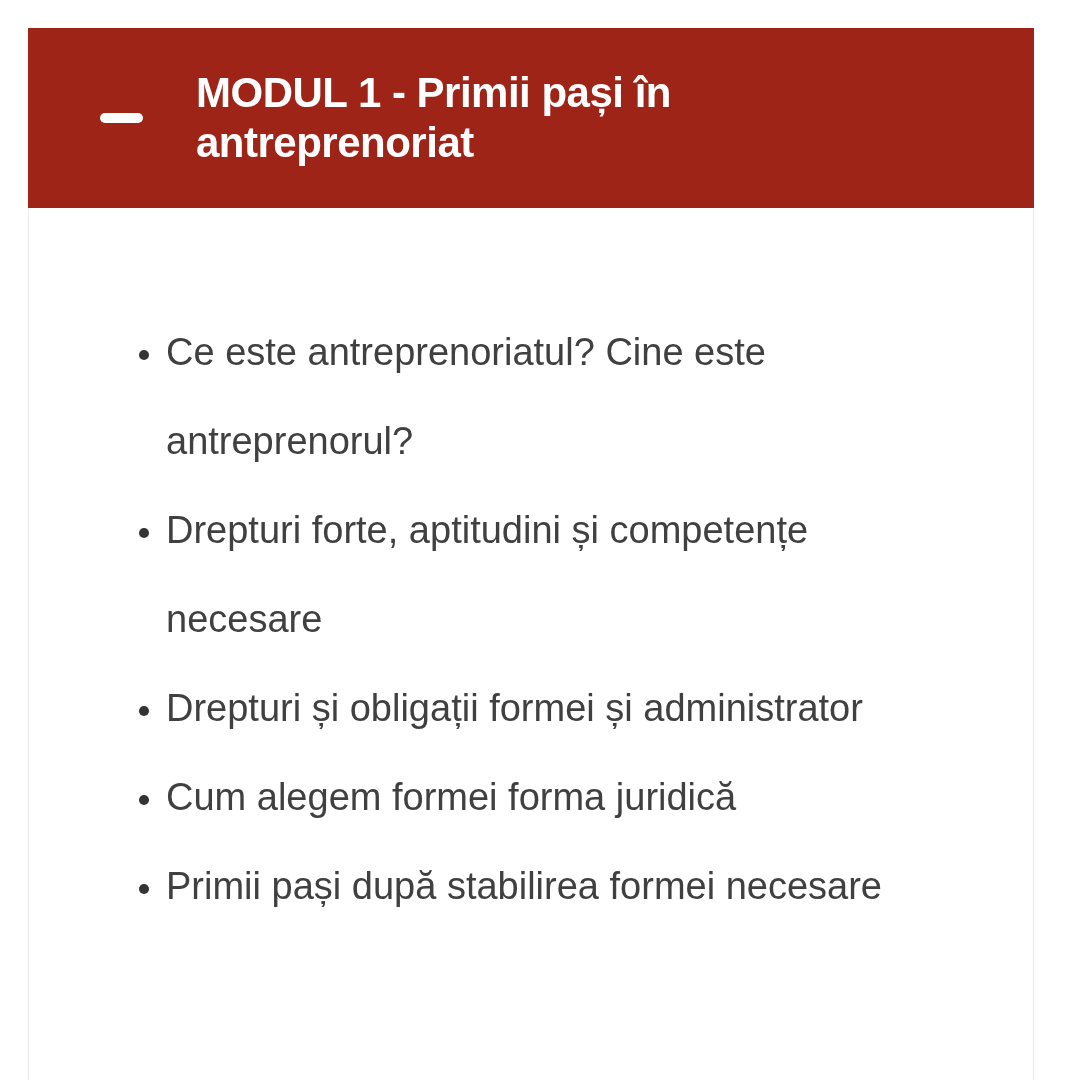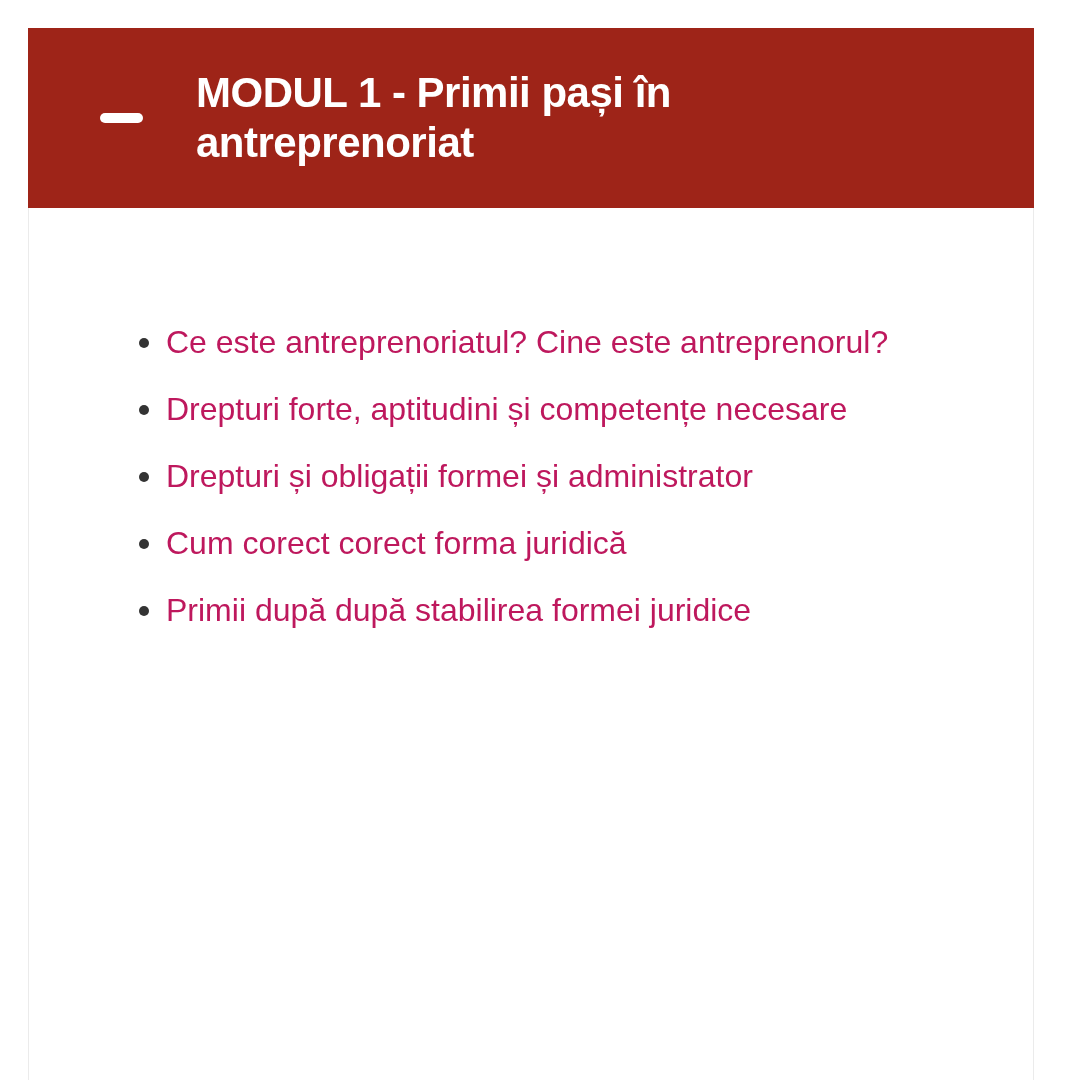--- a/index.html
+++ b/index.html
@@ -55,23 +55,23 @@
     height: 872px;
     background: #ffffff;
     border-left: 1px solid #ebebeb;
     border-right: 1px solid #ebebeb;
     padding-top: 100px;
   }
   .module-topics {
     list-style: disc outside;
     padding-left: 137px;
     padding-right: 70px;
-    font-size: 32px;
-    line-height: 66px;
-    color: #be185d;
+    font-size: 38px;
+    line-height: 89px;
+    color: #404040;
   }
   .module-topics li::marker {
     color: #333333;
     font-size: 34px;
   }
 </style>
 </head>
 <body>
 
 <div class="page">
@@ -80,19 +80,19 @@
     <div class="accordion-header" role="button" aria-expanded="true">
       <span class="minus-icon"></span>
       <h2 class="accordion-title">MODUL 1 - Primii pași în antreprenoriat</h2>
     </div>
 
     <div class="accordion-body">
       <ul class="module-topics">
         <li>Ce este antreprenoriatul? Cine este antreprenorul?</li>
         <li>Drepturi forte, aptitudini și competențe necesare</li>
         <li>Drepturi și obligații formei și administrator</li>
-        <li>Cum corect corect forma juridică</li>
-        <li>Primii după după stabilirea formei juridice</li>
+        <li>Cum alegem formei forma juridică</li>
+        <li>Primii pași după stabilirea formei necesare</li>
       </ul>
     </div>
 
   </div>
 </div>
 
 </body></html>

